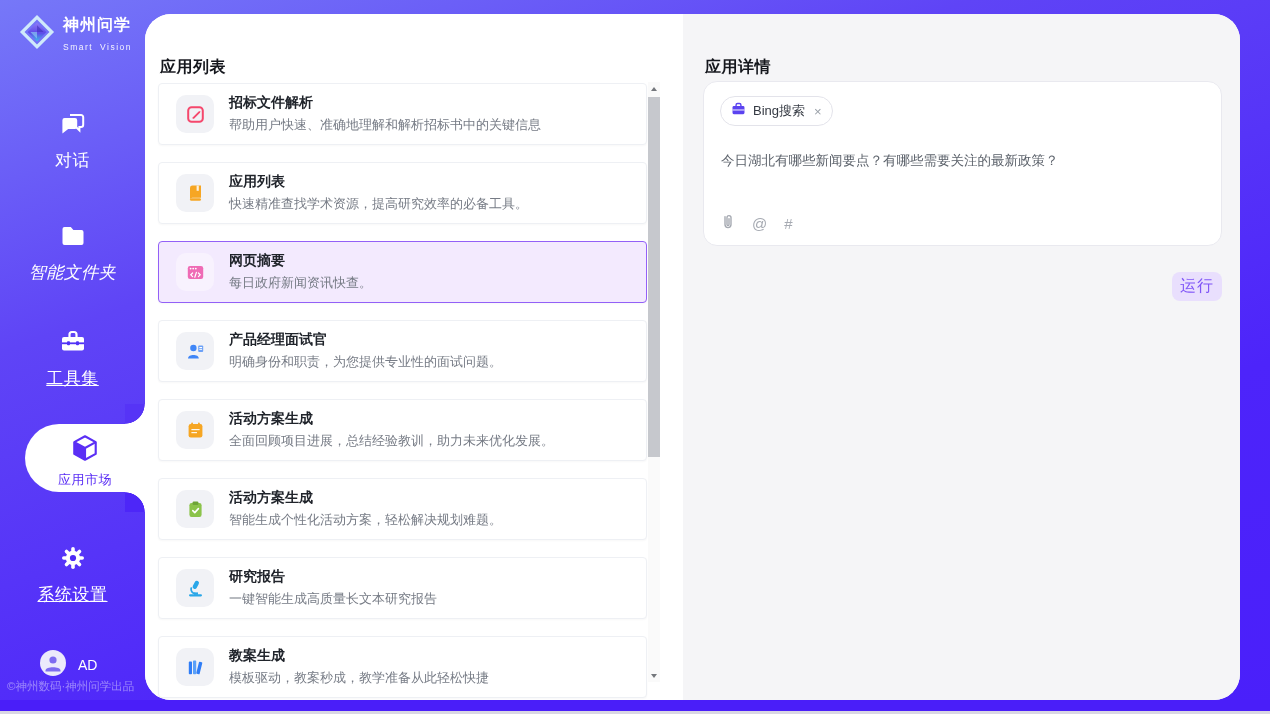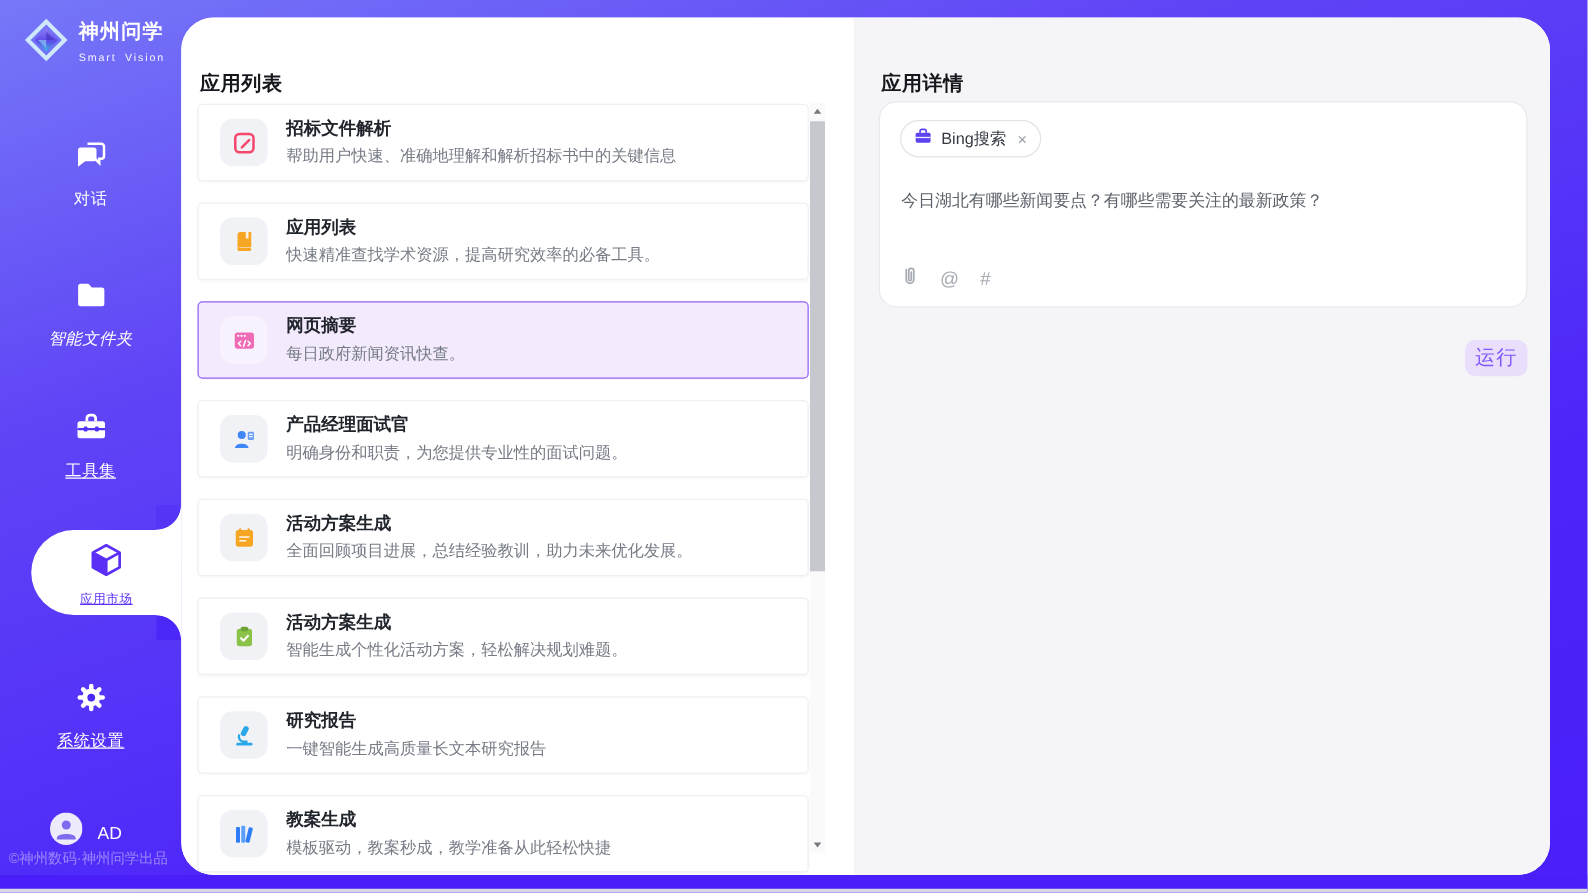--- a/index.html
+++ b/index.html
@@ -9,34 +9,34 @@
     background:linear-gradient(160deg,#7678f8 0%,#5f44f6 30%,#4d24fa 70%,#4a1ffa 100%);
     position:relative;
   }
 
   
   .sidebar { position:absolute; left:0; top:0; width:145px; height:714px; }
   .logo { position:absolute; left:18px; top:13px; display:flex; align-items:center; gap:7px; }
   .logo-text .cn { color:#fff; font-size:16px; font-weight:700; letter-spacing:1px; }
   .logo-text .en { color:rgba(255,255,255,.92); font-size:8.5px; letter-spacing:1.5px; word-spacing:3px; margin-top:2px; }
   .nav-item { position:absolute; left:0; width:145px; text-align:center; color:#fff; cursor:pointer; }
-  .nav-item .lbl { display:block; font-size:13px; margin-top:7px; letter-spacing:.5px; }
+  .nav-item .lbl { display:block; font-size:17px; margin-top:7px; letter-spacing:.5px; }
   .nav-item .lbl.underlined { text-decoration:underline; }
   .nav-chat { top:110px; }
   .nav-folder { top:222px;font-style:italic; }
   .nav-toolbox { top:328px; }
   .nav-gear { top:544px; }
 
   .nav-active { position:absolute; left:25px; top:424px; width:120px; height:68px;
     background:#fff; border-radius:34px 0 0 34px; text-align:center; padding-top:9px; cursor:pointer; }
   .nav-active::before { content:''; position:absolute; right:0; top:-20px; width:20px; height:20px;
     background:radial-gradient(circle 20px at 0 0,#5634f6 0 19.4px,#fff 20px); }
   .nav-active::after { content:''; position:absolute; right:0; bottom:-20px; width:20px; height:20px;
     background:radial-gradient(circle 20px at 0 100%,#4d26f8 0 19.4px,#fff 20px); }
-  .nav-active .lbl { display:block; color:#5b2ff5; font-size:10px; margin-top:4px; letter-spacing:.5px;text-decoration:underline; }
+  .nav-active .lbl { display:block; color:#5b2ff5; font-size:13px; margin-top:4px; letter-spacing:.5px; }
 
   .user-row { position:absolute; left:40px; top:650px; display:flex; align-items:center; gap:12px; cursor:pointer; }
   .user-row .initials { color:#fff; font-size:14px; }
   .copyright { position:absolute; left:7px; top:679px; color:rgba(255,255,255,.42); font-size:11.5px; white-space:nowrap; }
 
   
   .main-card { position:absolute; left:145px; top:14px; width:1095px; height:686px;
     background:#fff; border-radius:26px; overflow:hidden; display:flex; }
 
   .panel-left { width:538px; position:relative; background:#fff; }

